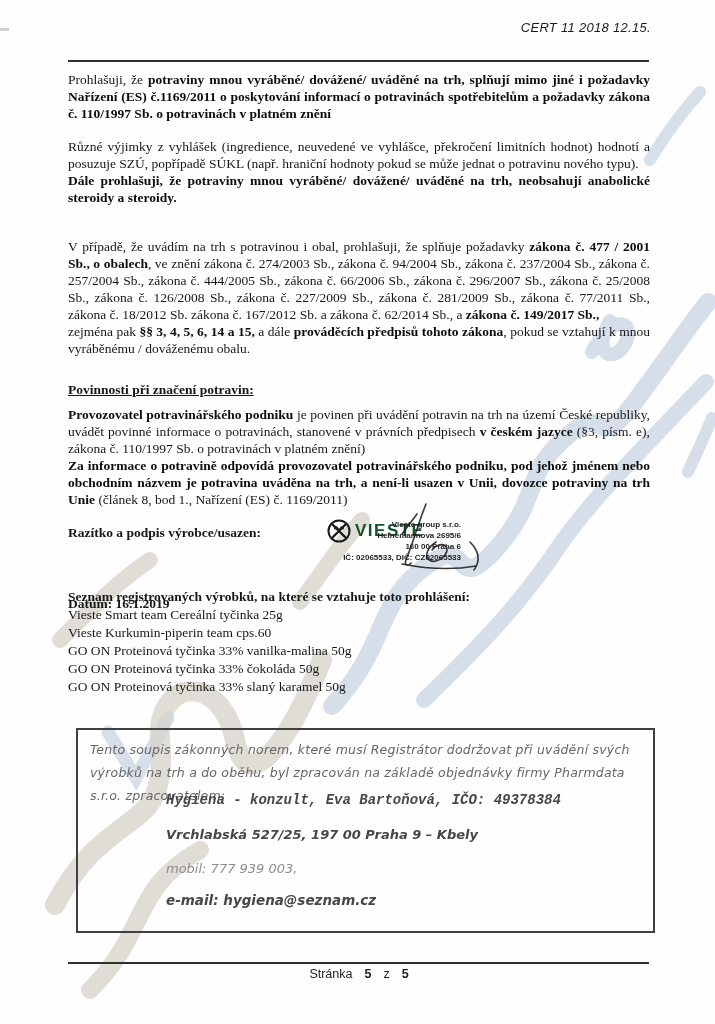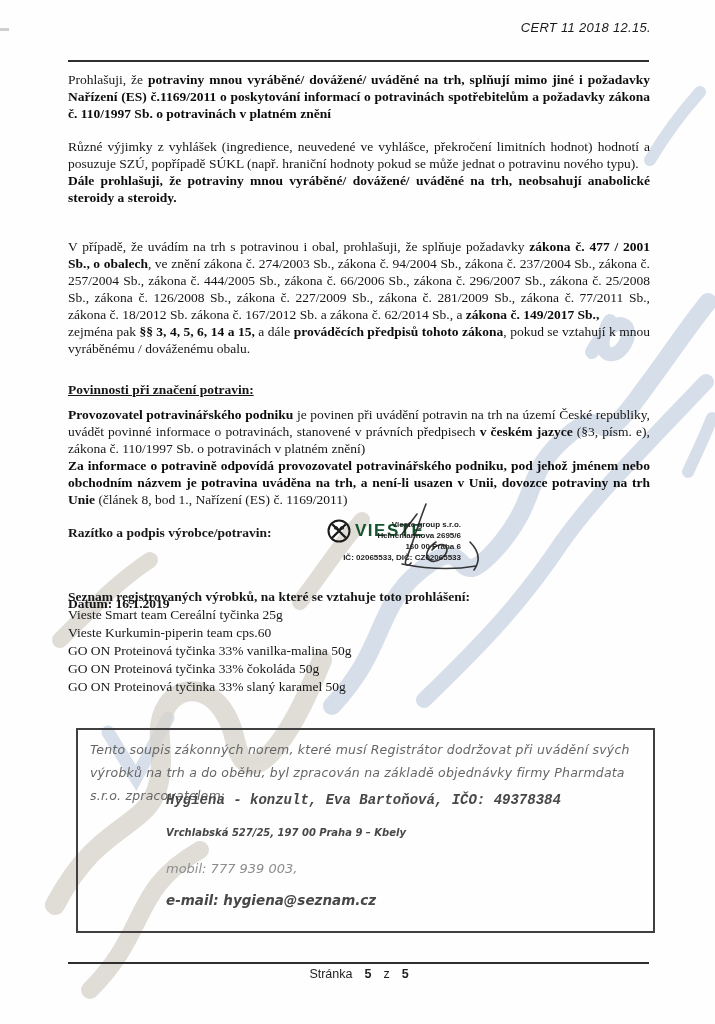--- a/index.html
+++ b/index.html
@@ -60,21 +60,21 @@
     position:absolute;left:76px;top:728px;width:579px;height:205px;
     border:2px solid #404040;box-sizing:border-box;
     font-family:"DejaVu Sans", sans-serif;font-style:italic;
   }
   .note-intro{
     position:absolute;left:12px;top:8px;width:552px;
     font-size:12.5px;line-height:23px;color:#666666;letter-spacing:.2px;
   }
   .note-line{position:absolute;left:88px;white-space:nowrap;}
   .note-name{top:62px;font-weight:bold;font-size:14px;color:#474747;font-family:Liberation Mono, monospace;}
-  .note-address{top:97px;font-weight:bold;font-size:10px;color:#474747;}
+  .note-address{top:97px;font-weight:bold;font-size:13px;color:#474747;}
   .note-mobile{top:131px;font-size:13px;color:#8d8d8d;}
   .note-email{top:162px;font-weight:bold;font-size:13.5px;color:#474747;}
 
   .footer-page{
     position:absolute;top:967px;left:68px;width:582px;
     display:flex;justify-content:center;gap:12px;
     font-family:"Liberation Sans", sans-serif;font-size:12.5px;color:#1e1e1e;
   }
 </style>
 </head>
@@ -108,21 +108,21 @@
     <p class="para" id="p1"><span>Prohlašuji, že </span><b>potraviny mnou vyráběné/ dovážené/ uváděné na trh, splňují mimo jiné i požadavky Nařízení (ES) č.1169/2011 o poskytování informací o potravinách spotřebitelům a požadavky zákona č. 110/1997 Sb. o potravinách v platném znění</b></p>
 
     <p class="para" id="p2"><span>Různé výjimky z vyhlášek (ingredience, neuvedené ve vyhlášce, překročení limitních hodnot) hodnotí a posuzuje SZÚ, popřípadě SÚKL (např. hraniční hodnoty pokud se může jednat o potravinu nového typu).</span><br><b>Dále prohlašuji, že potraviny mnou vyráběné/ dovážené/ uváděné na trh, neobsahují anabolické steroidy a steroidy.</b></p>
 
     <p class="para" id="p3"><span>V případě, že uvádím na trh s potravinou i obal, prohlašuji, že splňuje požadavky </span><b>zákona č. 477 / 2001 Sb., o obalech</b><span>, ve znění zákona č. 274/2003 Sb., zákona č. 94/2004 Sb., zákona č. 237/2004 Sb., zákona č. 257/2004 Sb., zákona č. 444/2005 Sb., zákona č. 66/2006 Sb., zákona č. 296/2007 Sb., zákona č. 25/2008 Sb., zákona č. 126/2008 Sb., zákona č. 227/2009 Sb., zákona č. 281/2009 Sb., zákona č. 77/2011 Sb., zákona č. 18/2012 Sb. zákona č. 167/2012 Sb. a zákona č. 62/2014 Sb., a </span><b>zákona č. 149/2017 Sb.,</b><br><span>zejména pak </span><b>§§ 3, 4, 5, 6, 14 a 15,</b><span> a dále </span><b>prováděcích předpisů tohoto zákona</b><span>, pokud se vztahují k mnou vyráběnému / dováženému obalu.</span></p>
 
     <p class="para" id="heading-labeling">Povinnosti při značení potravin:</p>
 
     <p class="para" id="p4"><b>Provozovatel potravinářského podniku</b><span> je povinen při uvádění potravin na trh na území České republiky, uvádět povinné informace o potravinách, stanovené v právních předpisech </span><b>v českém jazyce</b><span> (§3, písm. e), zákona č. 110/1997 Sb. o potravinách v platném znění)</span><br><b>Za informace o potravině odpovídá provozovatel potravinářského podniku, pod jehož jménem nebo obchodním názvem je potravina uváděna na trh, a není-li usazen v Unii, dovozce potraviny na trh Unie</b><span> (článek 8, bod 1., Nařízení (ES) č. 1169/2011)</span></p>
 
-    <p class="para" id="stamp-label">Razítko a podpis výrobce/potravin:</p>
+    <p class="para" id="stamp-label">Razítko a podpis výrobce/usazen:</p>
 
     <div class="stamp">
       <svg class="stamp-logo" width="26" height="26" viewBox="-13 -13 26 26">
         <circle cx="0" cy="0" r="10.5" fill="none" stroke="#1a1a1a" stroke-width="2"></circle>
         <path d="M -6 -6 Q 0 0 6 6 M 6 -6 Q 0 0 -6 6" fill="none" stroke="#1a1a1a" stroke-width="2.4" stroke-linecap="round"></path>
         <path d="M -6 -6 q -3 -3 0 -5 q 3 -2 6 5 M 6 -6 q 3 -3 0 -5 q -3 -2 -6 5" fill="none" stroke="#1a1a1a" stroke-width="1.6" transform="scale(0.62) translate(0,4)"></path>
       </svg>
       <span class="stamp-brand">VIESTE</span>
       <div class="stamp-info">
         <div>Vieste group s.r.o.</div>

